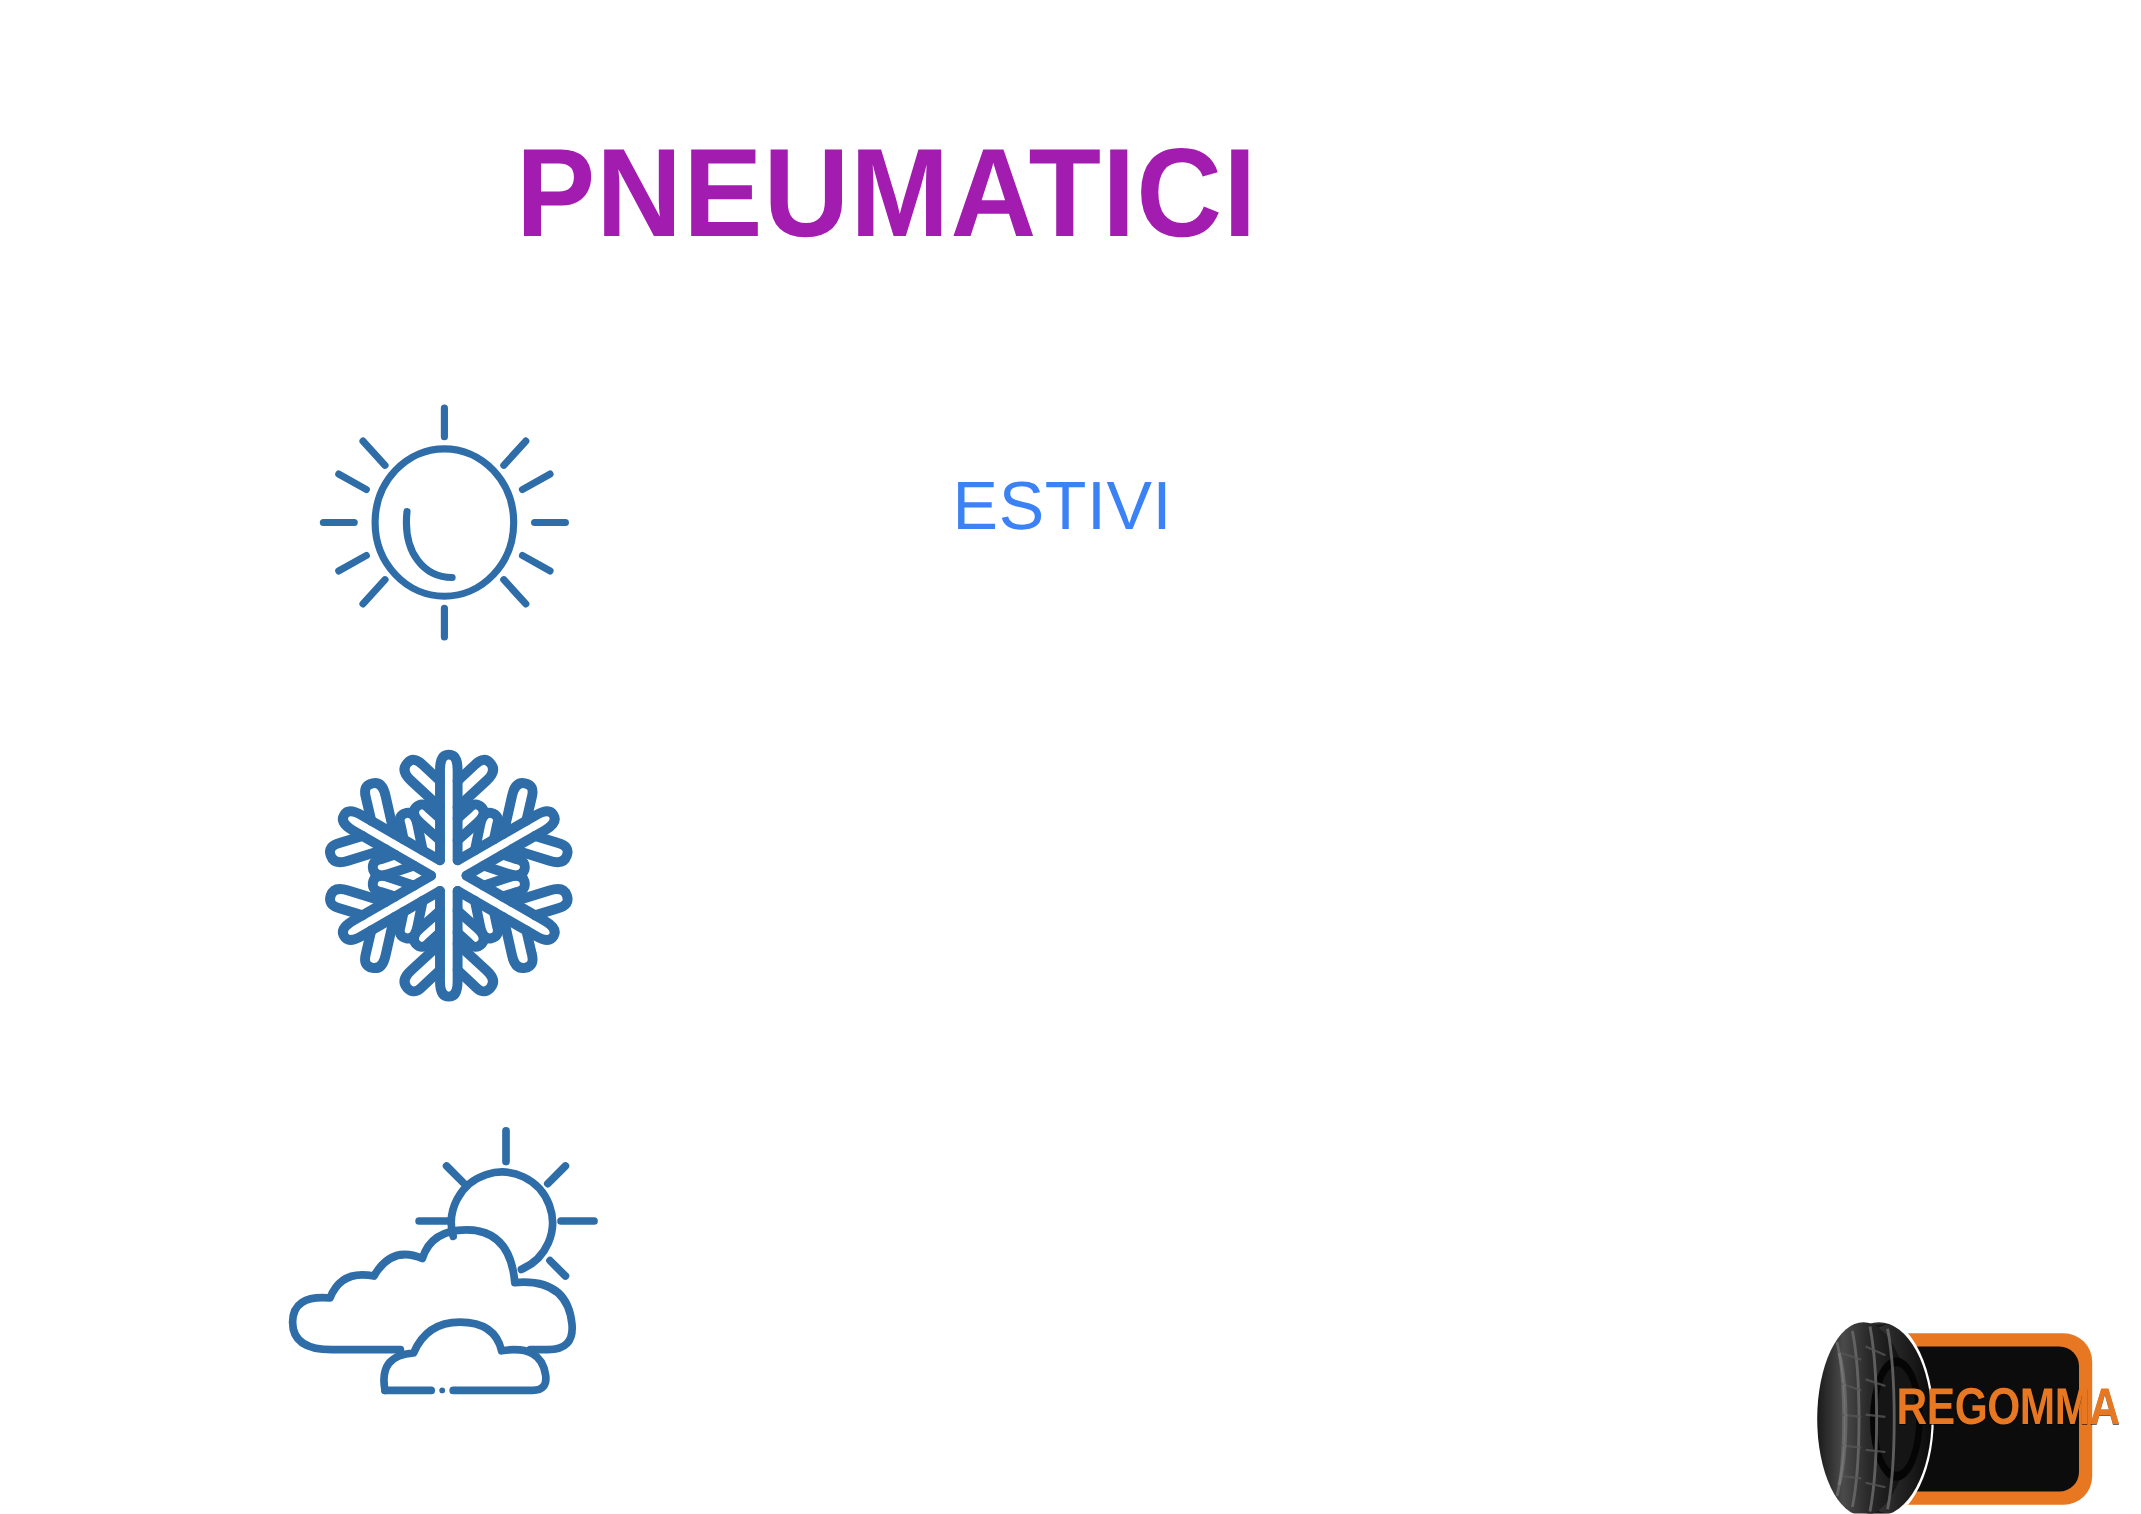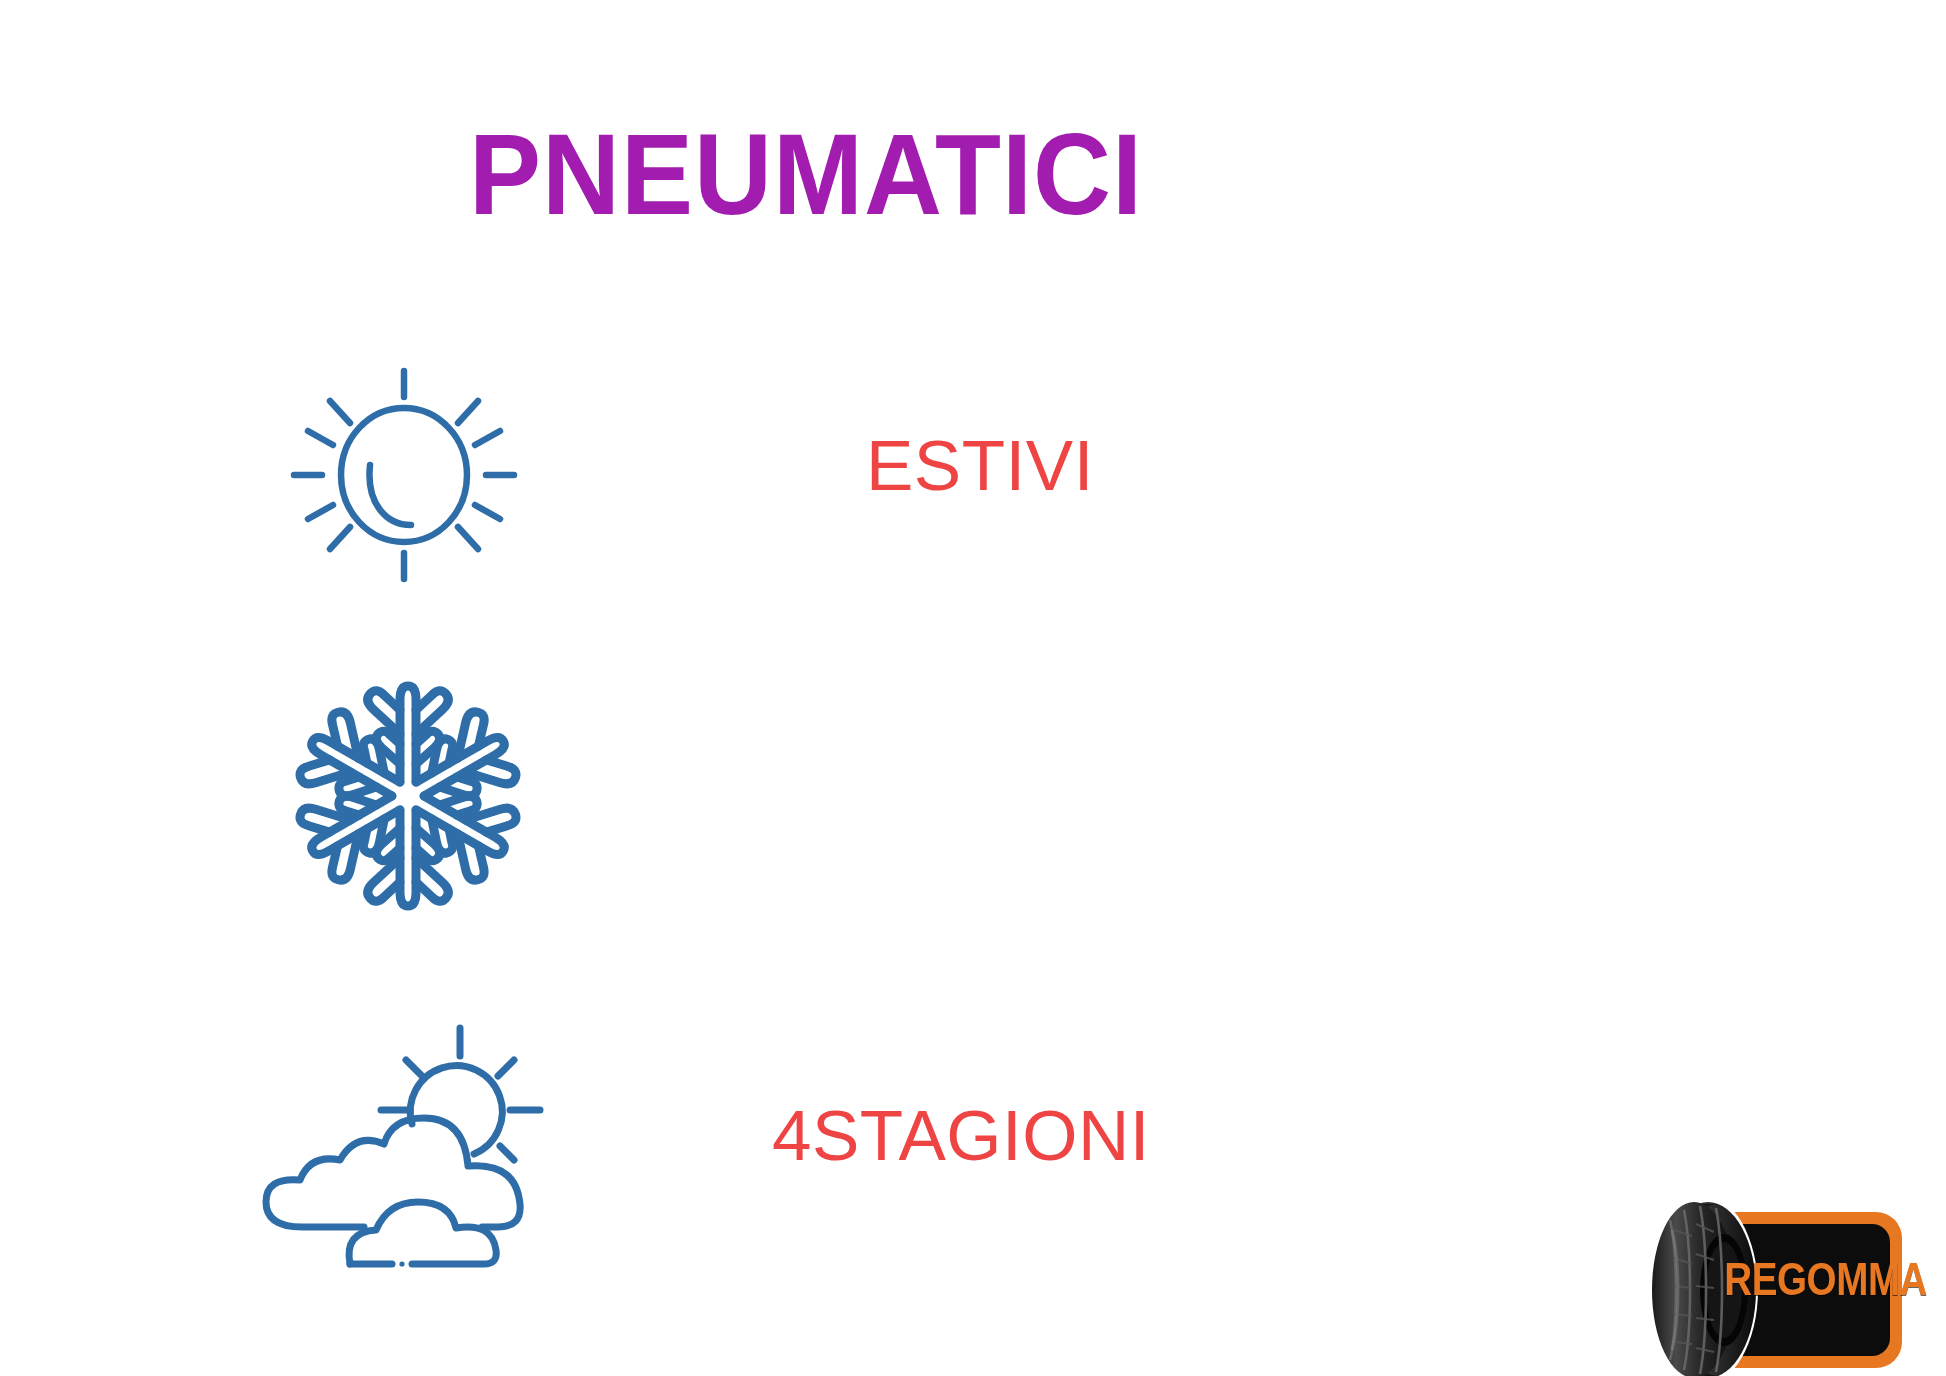--- a/index.html
+++ b/index.html
@@ -54,24 +54,24 @@
   .row-icon {
     position: absolute;
     display: block;
   }
   #row-estivi    .row-icon { left: 278px; top: 8px;  width: 252px; height: 244px; }
   #row-invernali .row-icon { left: 288px; top: -5px; width: 240px; height: 252px; }
   #row-4stagioni .row-icon { left: 252px; top: 4px;  width: 296px; height: 266px; }
 
   .row-label {
     position: absolute;
-    color: #ef4444;
+    color: #3b82f6;
     font-family: "Liberation Sans", sans-serif;
     font-weight: 300;
-    font-size: 71px;
+    font-size: 62px;
     letter-spacing: 0.5px;
     white-space: nowrap;
     line-height: 1;
   }
   #row-estivi    .row-label { left: 866px;  top: 85px; }
   #row-invernali .row-label { left: 785px;  top: 90px; }
   #row-4stagioni .row-label { left: 772px;  top: 90px; }
 
   
   .row-label {
@@ -197,21 +197,20 @@
                Q 136 188 166 188
                Q 198 188 204 214
                Q 240 208 244 236
                Q 246 250 232 250
                L 160 250"></path>
       <path d="M 98 250 L 140 250"></path>
       <circle cx="150" cy="250" r="2.6" fill="#2E6DA8" stroke="none"></circle>
     </svg>
   </span>
 
-  <span class="row-label">4STAGIONI</span>
 </div>
 
 <div id="logo">
   <svg viewBox="0 0 300 212" width="300" height="212">
     <defs>
       <linearGradient id="tireShade" x1="0" y1="0" x2="1" y2="0">
         <stop offset="0%" stop-color="#1a1a1a"></stop>
         <stop offset="28%" stop-color="#4a4a4a"></stop>
         <stop offset="55%" stop-color="#2a2a2a"></stop>
         <stop offset="100%" stop-color="#0a0a0a"></stop>

